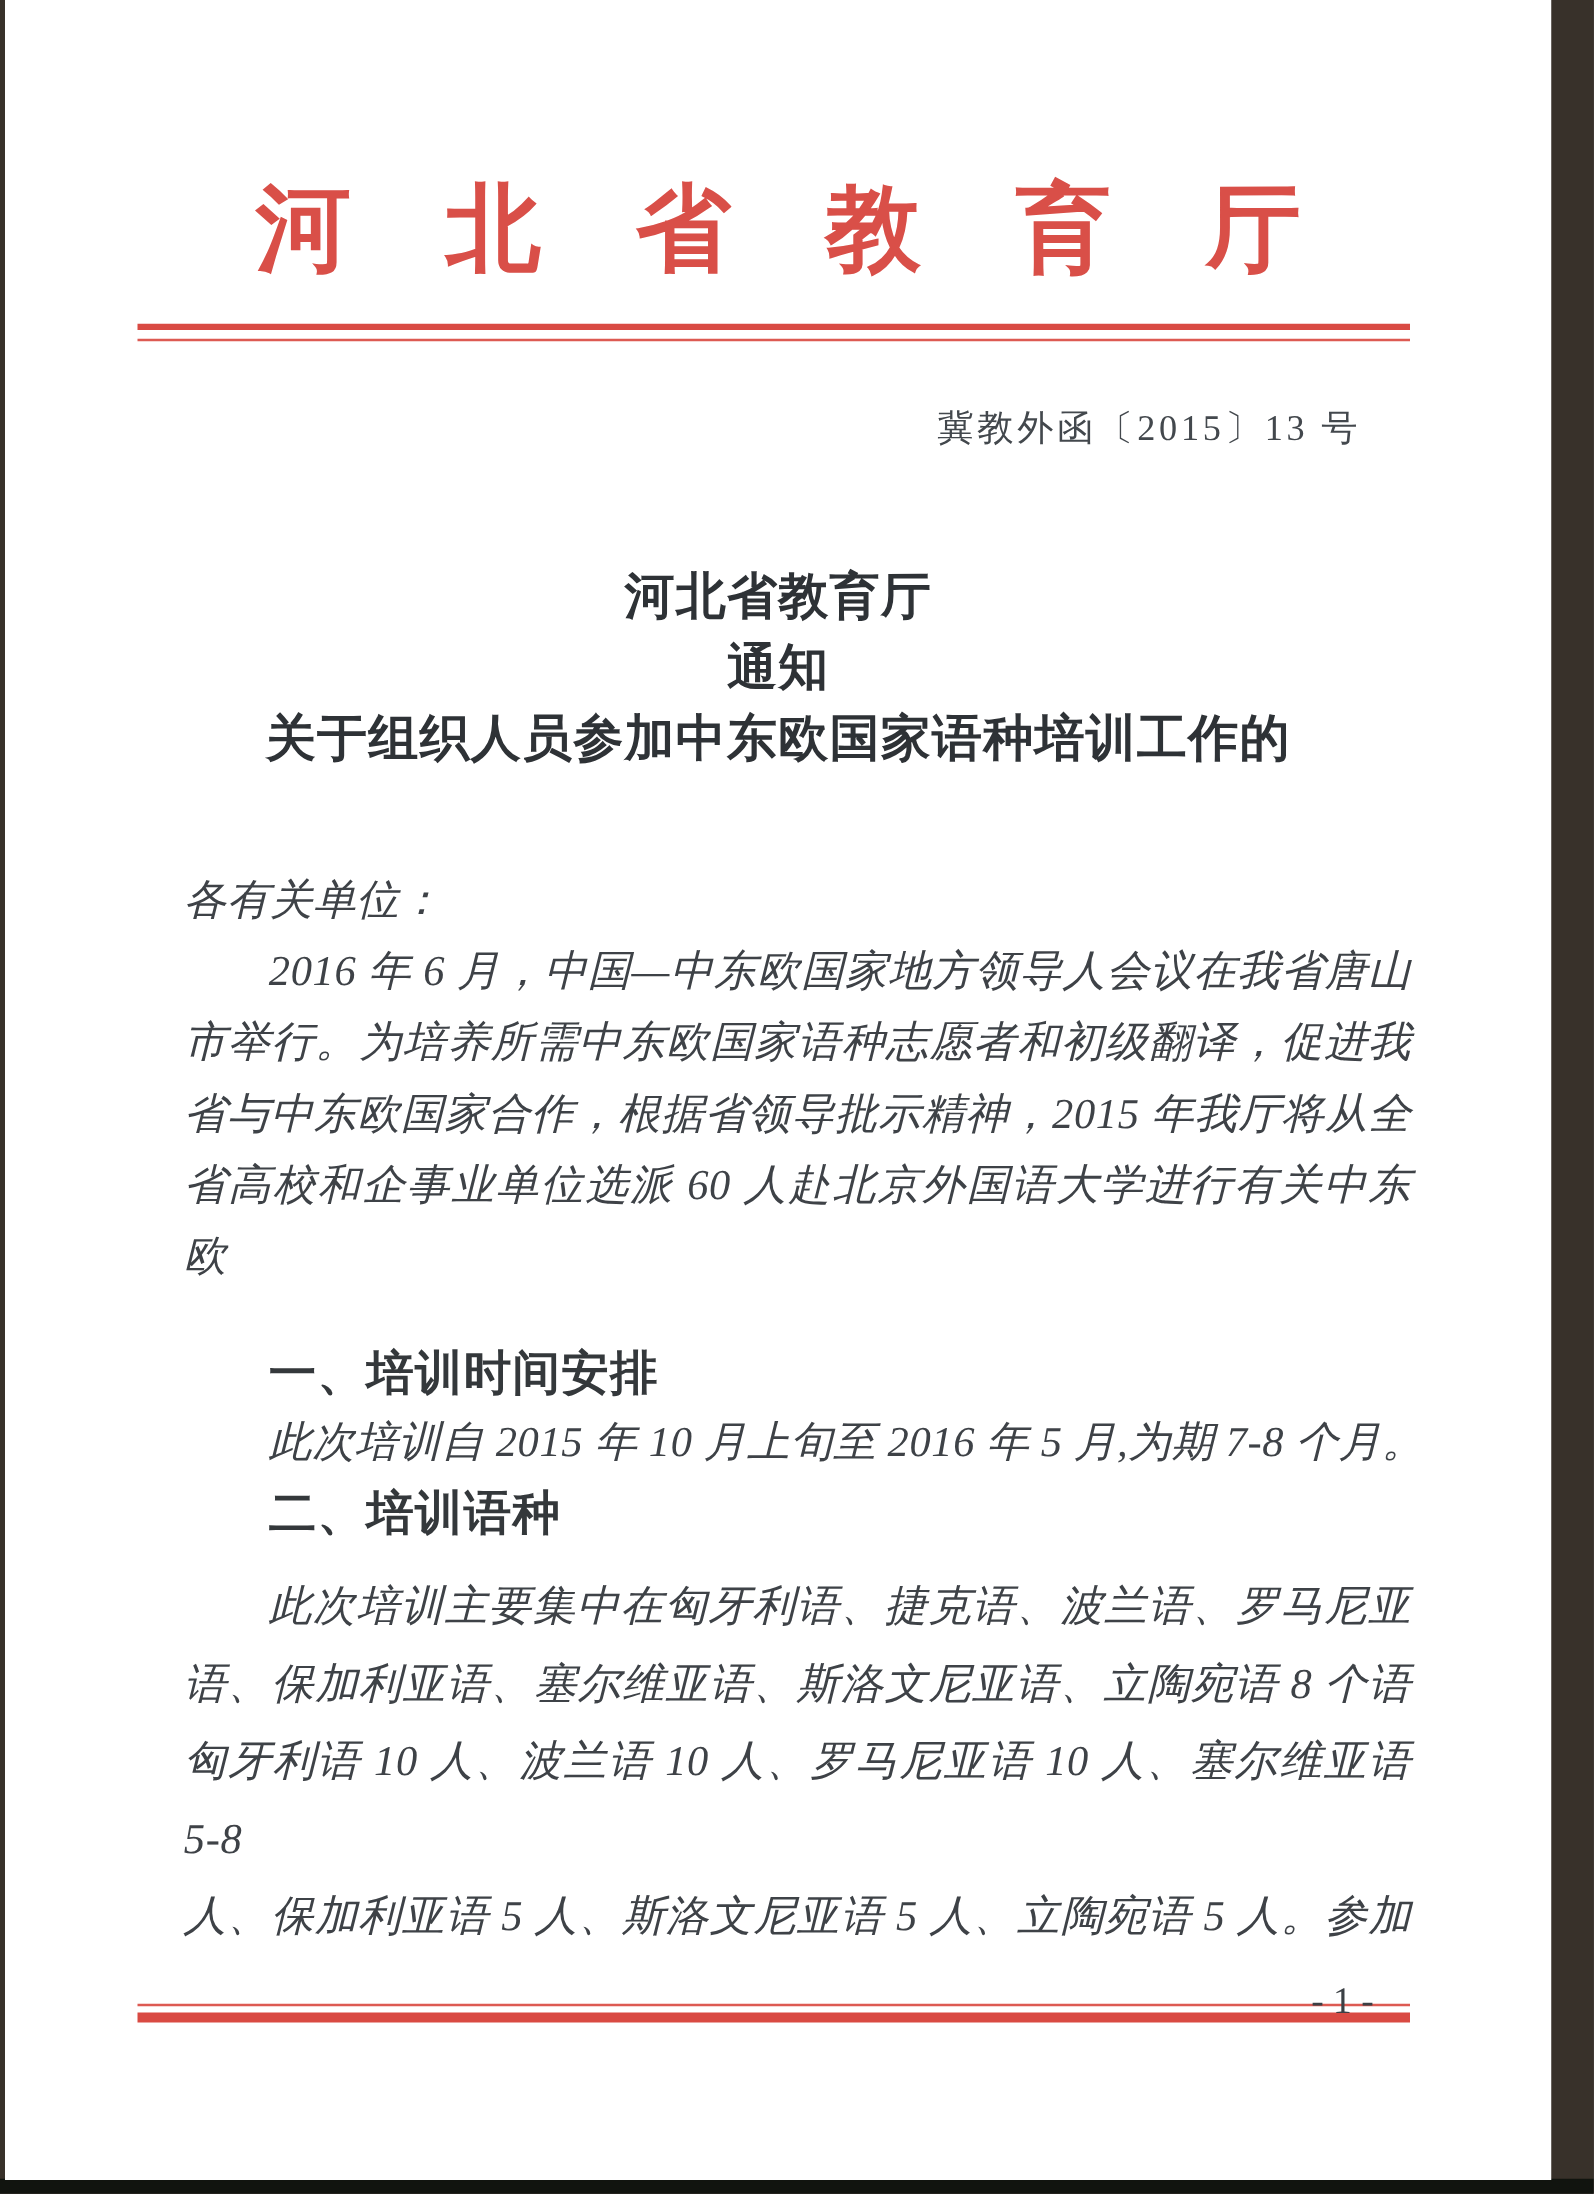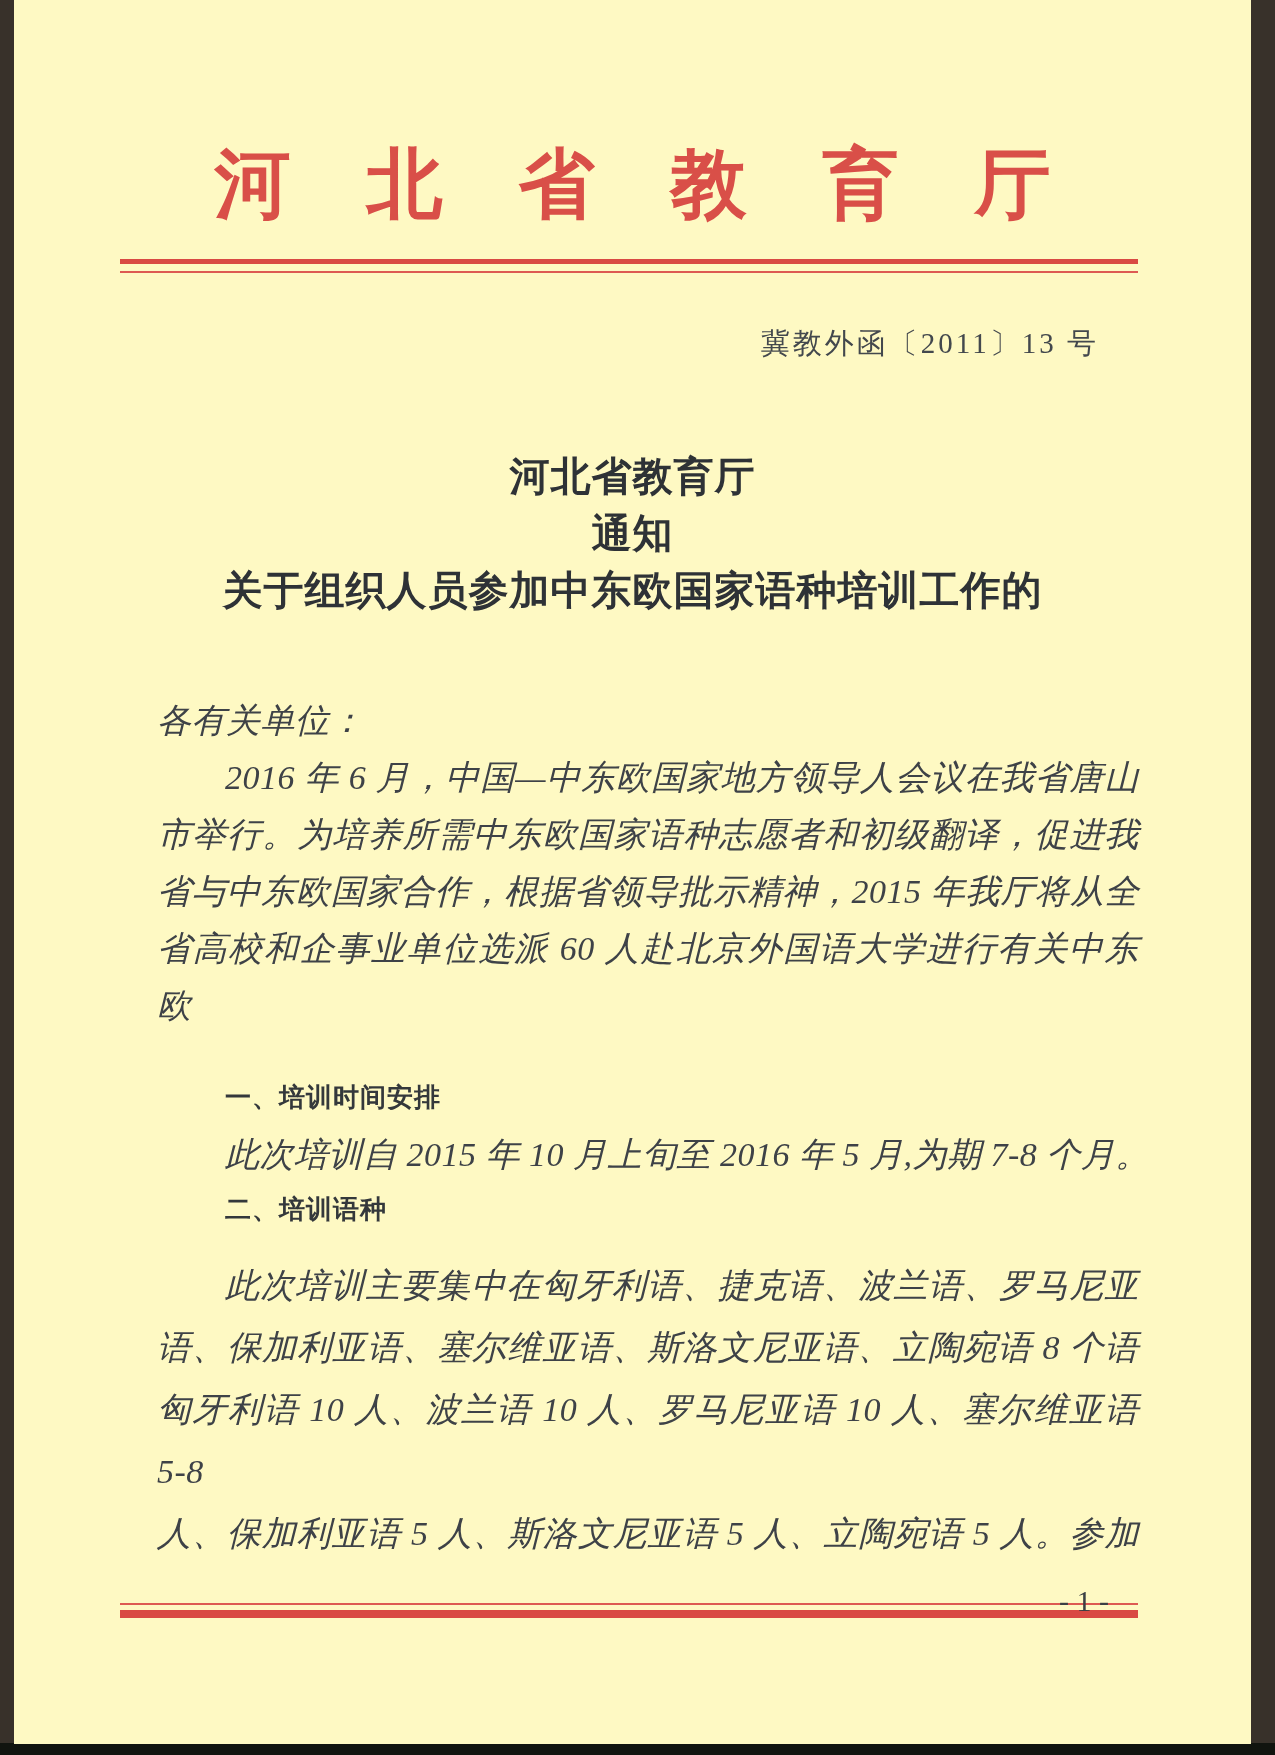--- a/index.html
+++ b/index.html
@@ -6,22 +6,22 @@
   body{background:#1c1a17;font-family:"Liberation Serif",serif;}
   .scan{
     position:relative;width:1275px;height:1755px;overflow:hidden;
     background:#38312a;
   }
   .bottom-strip{
     position:absolute;left:0;bottom:0;width:1275px;height:12px;
     background:#11140f;
   }
   .page{
-    position:absolute;left:14px;top:0;width:1237px;height:1744px;
-    background:#fef9c3;
+    position:absolute;left:4px;top:0;width:1237px;height:1744px;
+    background:#ffffff;
   }
   
   .agency{
     position:absolute;top:144px;left:0;width:100%;
     text-align:center;color:#d94f48;
     font-family:"Liberation Serif",serif;font-weight:700;
     font-size:76px;line-height:80px;
     letter-spacing:76px;padding-left:76px;box-sizing:border-box;
     white-space:nowrap;
   }
@@ -42,22 +42,22 @@
   }
   
   .body{
     position:absolute;top:692px;left:143px;width:982px;
     color:#3e4247;font-size:34px;
   }
   .ln{line-height:57px;letter-spacing:0.5px;white-space:nowrap;font-style:italic;}
   .wrapln{white-space:normal;text-align:justify;text-align-last:justify;}
   .ind{text-indent:68px;text-align:right;}
   .heading{
-    font-family:Liberation Mono, monospace;font-weight:700;
-    color:#34383b;line-height:56px;font-size:26px;
+    font-family:Liberation Serif, serif;font-weight:700;
+    color:#34383b;line-height:56px;font-size:38px;
     text-indent:68px;letter-spacing:1px;white-space:nowrap;
   }
   .h-gap{margin-top:37px;}
   .p2 .ln{line-height:62px;}
   
   .rule-bot{left:106px;width:1018px;}
   .rule-bot-thin{top:1603px;height:2px;background:#dd5a52;}
   .rule-bot-thick{top:1610px;height:8px;}
   .page-number{
     position:absolute;top:1581px;left:1010px;width:120px;
@@ -70,21 +70,21 @@
 
 <div class="scan">
   <div class="bottom-strip"></div>
 
   <div class="page">
 
     <div class="agency">河北省教育厅</div>
     <div class="rule rule-top-thick"></div>
     <div class="rule rule-top-thin"></div>
 
-    <div class="doc-number">冀教外函〔2011〕13 号</div>
+    <div class="doc-number">冀教外函〔2015〕13 号</div>
 
     <div class="title">
       <div>河北省教育厅</div>
       <div>通知</div>
       <div>关于组织人员参加中东欧国家语种培训工作的</div>
     </div>
 
     <div class="body">
       <div class="ln">各有关单位：</div>
 

